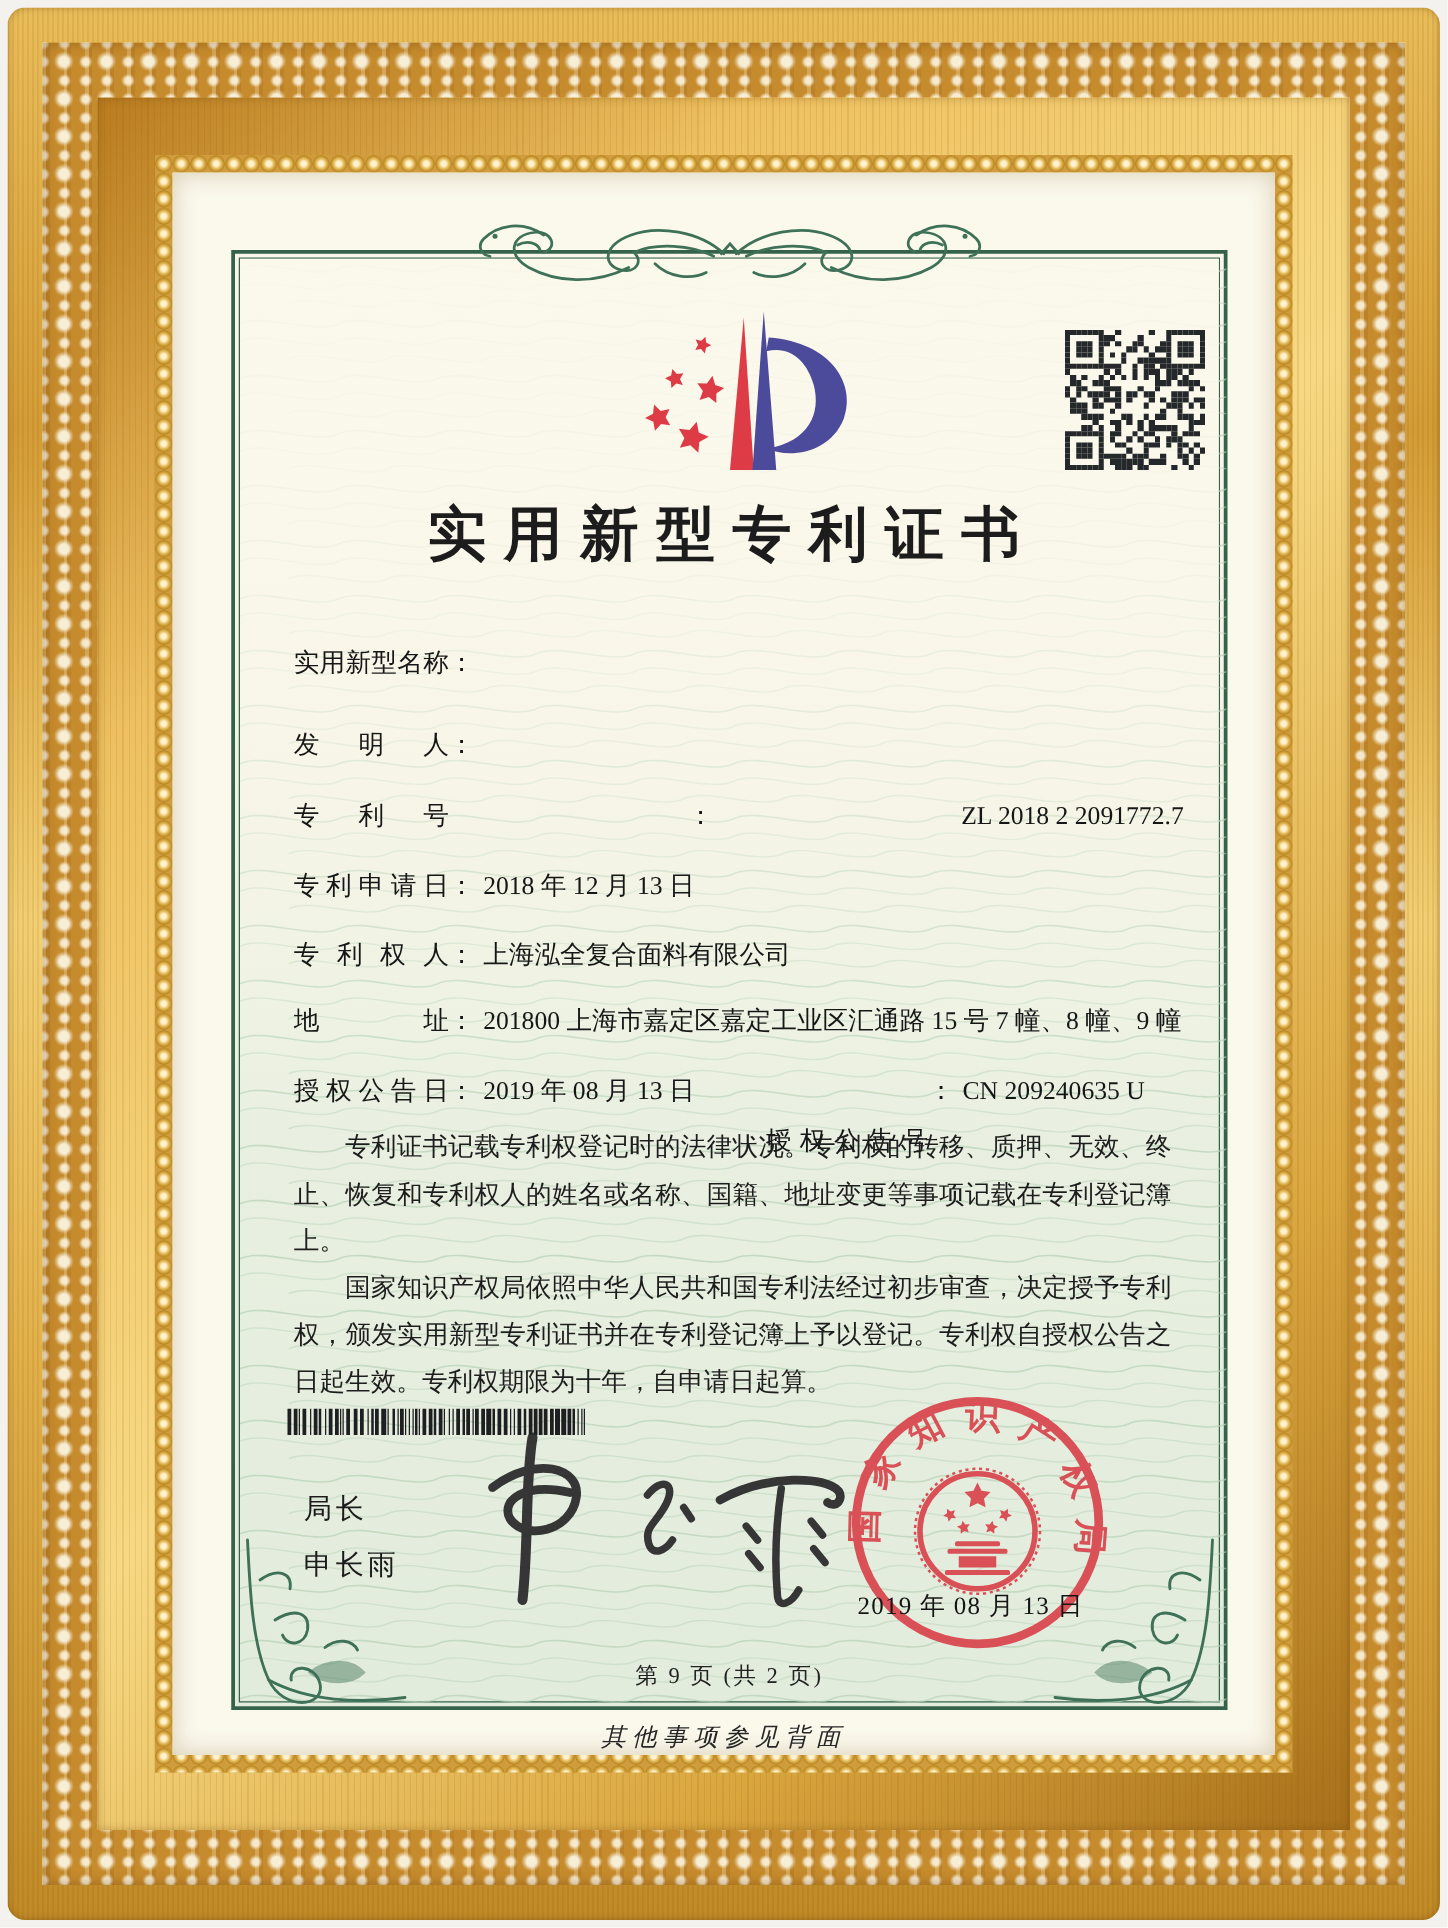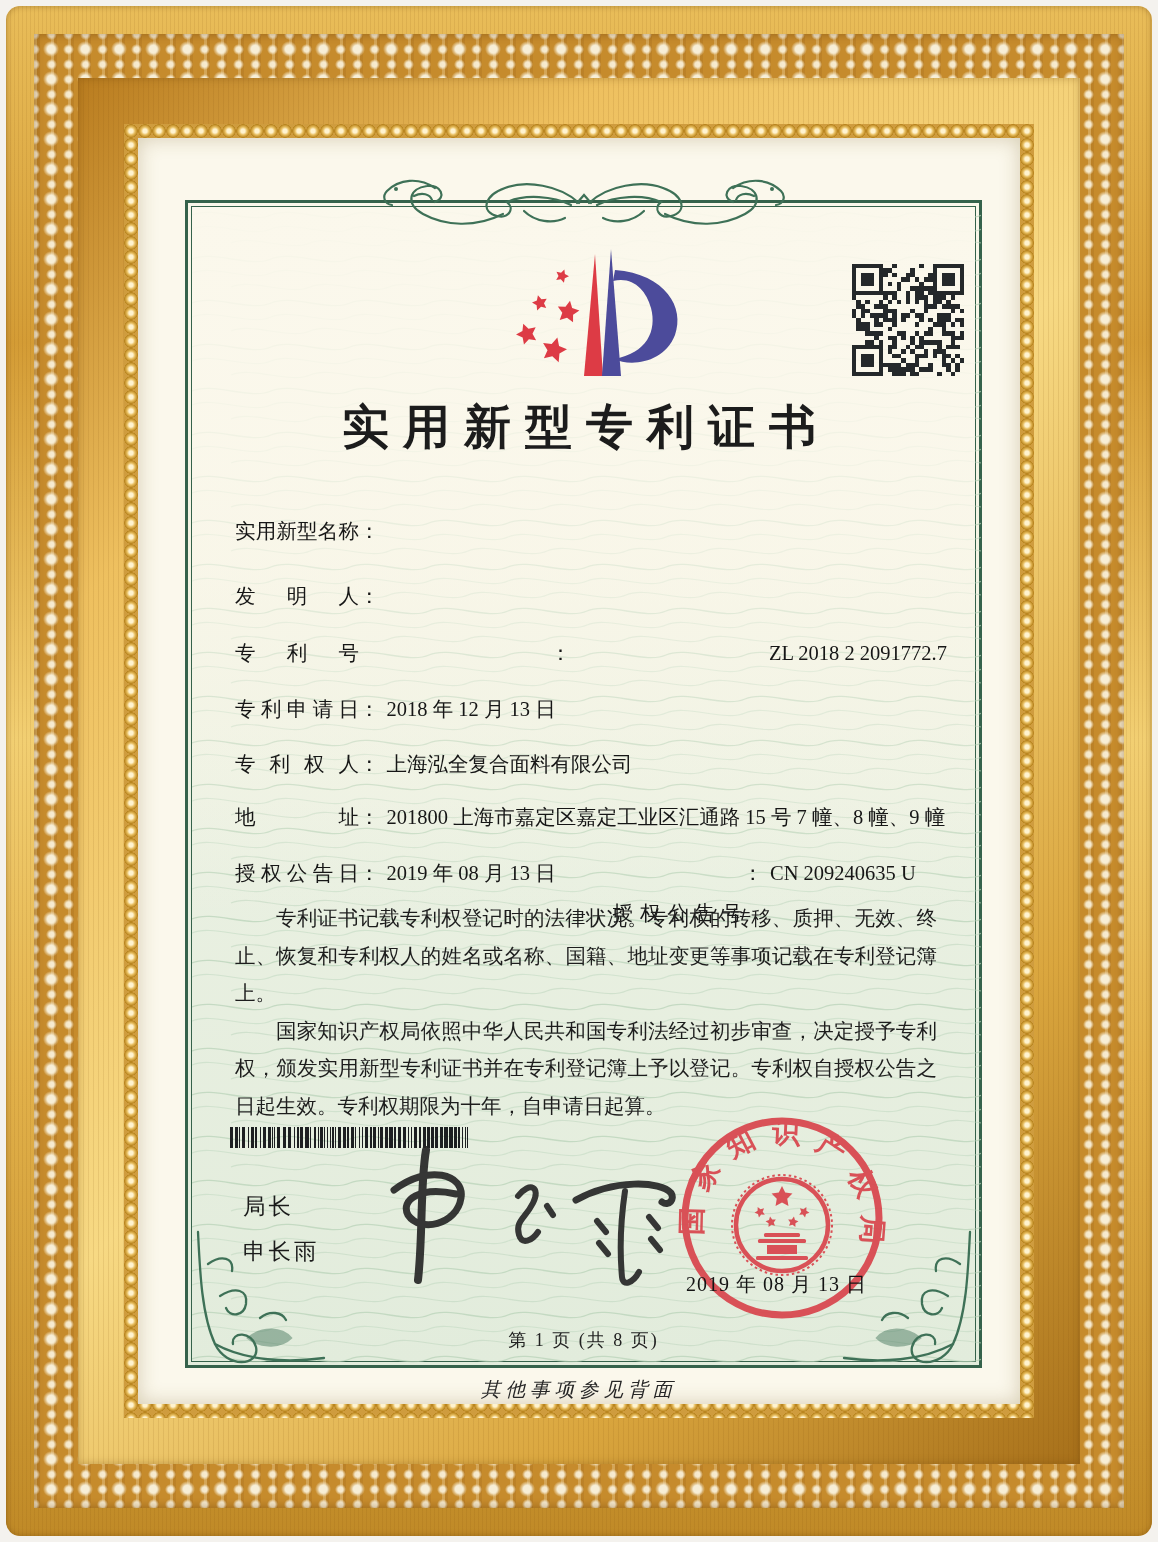--- a/index.html
+++ b/index.html
@@ -1083,21 +1083,21 @@
               <rect x="87" y="120" width="36" height="4" rx="1.5"></rect>
               <rect x="81" y="126" width="48" height="4" rx="1.5"></rect>
               <rect x="90" y="132" width="30" height="9"></rect>
               <rect x="79" y="143" width="52" height="4" rx="1.5"></rect>
             </g>
           </g>
         </svg>
 
         <div class="seal-date">2019 年 08 月 13 日</div>
 
-        <div class="page-no">第 1 页 (共 8 页)</div>
+        <div class="page-no">第 9 页 (共 2 页)</div>
       </div>
 
       <div class="back-note">其他事项参见背面</div>
 
      </div>
     </div>
    </div>
   </div>
  </div>
 </div>

